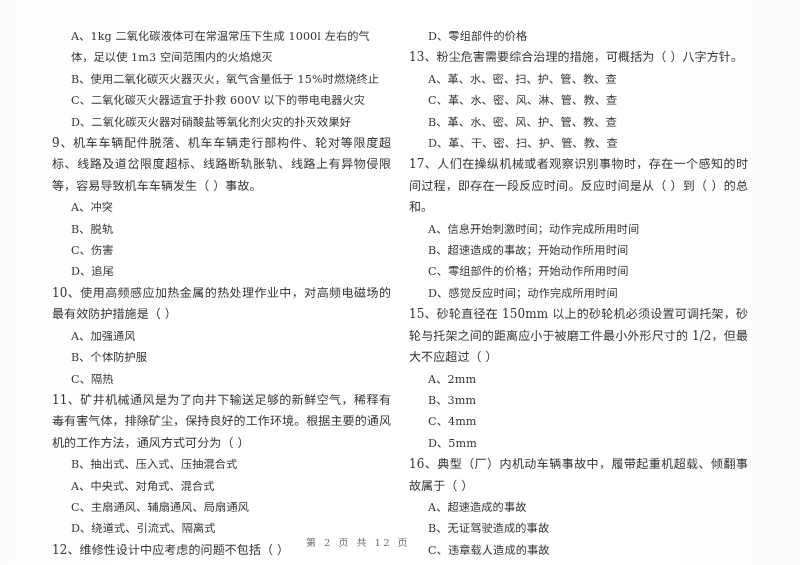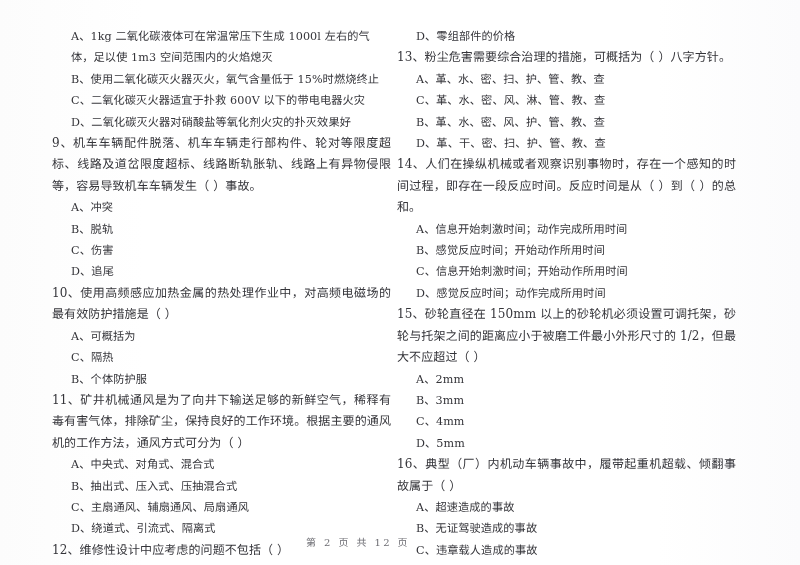--- a/index.html
+++ b/index.html
@@ -31,21 +31,21 @@
     top: 0;
     width: 800px;
     height: 565px;
     box-sizing: border-box;
     padding: 26px 52px 0 52px;
   }
 
   .columns {
     display: flex;
     flex-direction: row;
-    gap: 6px;
+    gap: 18px;
     height: 478px;
   }
 
   .column {
     width: 339px;
     flex: 0 0 339px;
     position: relative;
   }
 
   
@@ -109,29 +109,29 @@
       <div class="q-block">
         <p class="q-stem">9、机车车辆配件脱落、机车车辆走行部构件、轮对等限度超标、线路及道岔限度超标、线路断轨胀轨、线路上有异物侵限等，容易导致机车车辆发生（      ）事故。</p>
         <p class="opt">A、冲突</p>
         <p class="opt">B、脱轨</p>
         <p class="opt">C、伤害</p>
         <p class="opt">D、追尾</p>
       </div>
 
       <div class="q-block">
         <p class="q-stem">10、使用高频感应加热金属的热处理作业中，对高频电磁场的最有效防护措施是（      ）</p>
-        <p class="opt">A、可概括为</p>
+        <p class="opt">A、加强通风</p>
+        <p class="opt">B、个体防护服</p>
         <p class="opt">C、隔热</p>
-        <p class="opt">B、个体防护服</p>
       </div>
 
       <div class="q-block">
         <p class="q-stem">11、矿井机械通风是为了向井下输送足够的新鲜空气，稀释有毒有害气体，排除矿尘，保持良好的工作环境。根据主要的通风机的工作方法，通风方式可分为（      ）</p>
+        <p class="opt">B、抽出式、压入式、压抽混合式</p>
         <p class="opt">A、中央式、对角式、混合式</p>
-        <p class="opt">B、抽出式、压入式、压抽混合式</p>
         <p class="opt">C、主扇通风、辅扇通风、局扇通风</p>
         <p class="opt">D、绕道式、引流式、隔离式</p>
       </div>
 
       <div class="q-block">
         <p class="q-stem">12、维修性设计中应考虑的问题不包括（      ）</p>
 
       </div>
 
     </div>
@@ -142,24 +142,24 @@
 
       <div class="q-block">
         <p class="q-stem">13、粉尘危害需要综合治理的措施，可概括为（      ）八字方针。</p>
         <p class="opt">A、革、水、密、扫、护、管、教、查</p>
         <p class="opt">C、革、水、密、风、淋、管、教、查</p>
         <p class="opt">B、革、水、密、风、护、管、教、查</p>
         <p class="opt">D、革、干、密、扫、护、管、教、查</p>
       </div>
 
       <div class="q-block">
-        <p class="q-stem">14、人们在操纵机械或者观察识别事物时，存在一个感知的时间过程，即存在一段反应时间。反应时间是从（      ）到（      ）的总和。</p>
+        <p class="q-stem">17、人们在操纵机械或者观察识别事物时，存在一个感知的时间过程，即存在一段反应时间。反应时间是从（      ）到（      ）的总和。</p>
         <p class="opt">A、信息开始刺激时间；动作完成所用时间</p>
-        <p class="opt">B、感觉反应时间；开始动作所用时间</p>
-        <p class="opt">C、信息开始刺激时间；开始动作所用时间</p>
+        <p class="opt">B、超速造成的事故；开始动作所用时间</p>
+        <p class="opt">C、零组部件的价格；开始动作所用时间</p>
         <p class="opt">D、感觉反应时间；动作完成所用时间</p>
       </div>
 
       <div class="q-block">
         <p class="q-stem">15、砂轮直径在 150mm 以上的砂轮机必须设置可调托架，砂轮与托架之间的距离应小于被磨工件最小外形尺寸的 1/2，但最大不应超过（      ）</p>
         <p class="opt">A、2mm</p>
         <p class="opt">B、3mm</p>
         <p class="opt">C、4mm</p>
         <p class="opt">D、5mm</p>
       </div>

